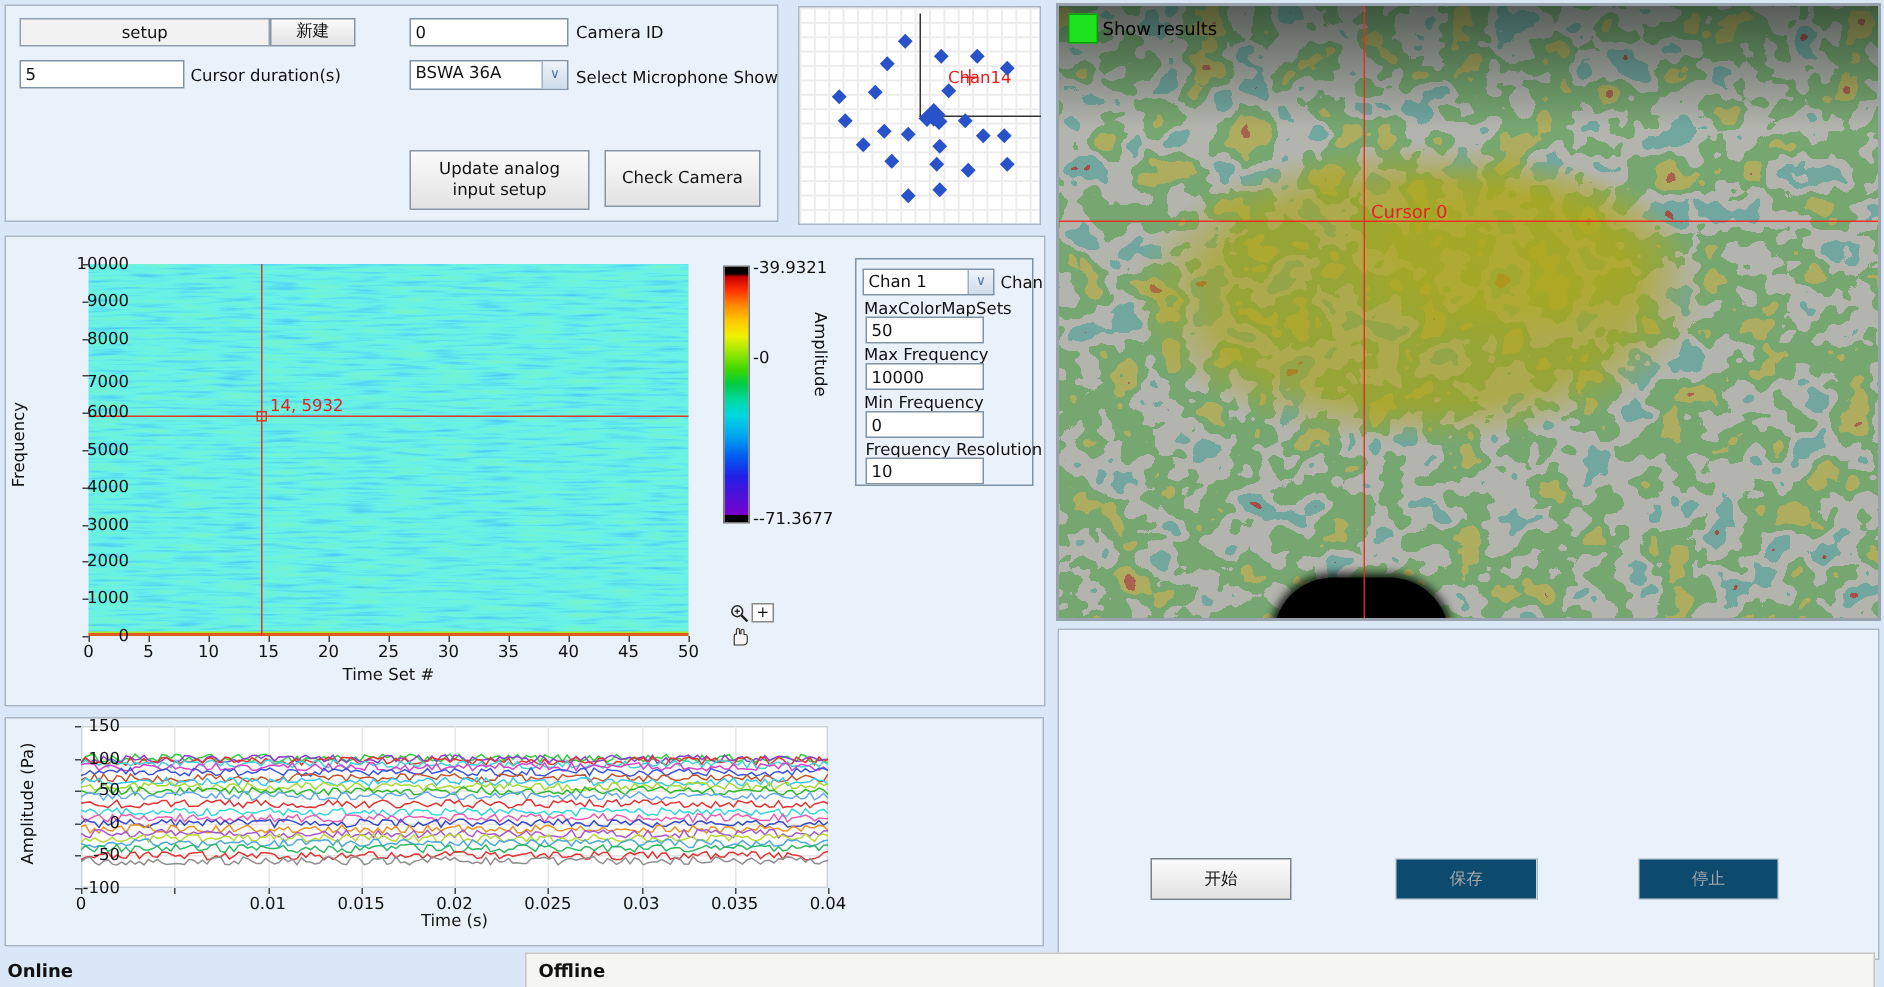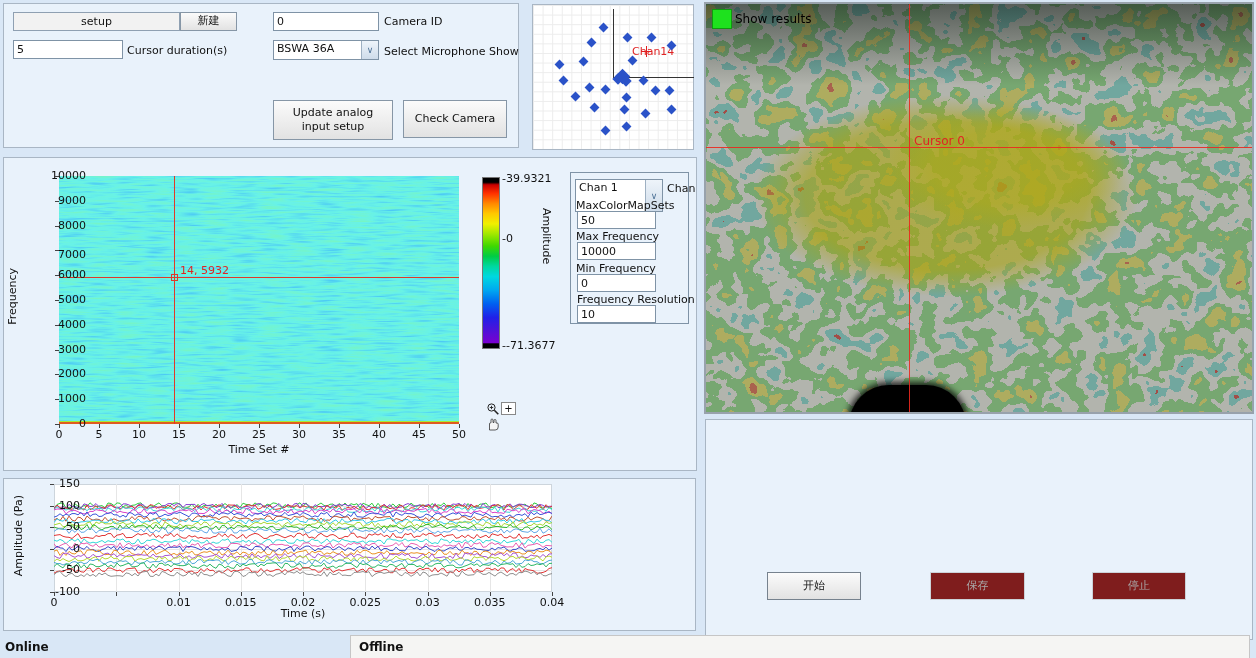--- a/index.html
+++ b/index.html
@@ -14,21 +14,21 @@
   }
   .panel { position:absolute; background:#e9f2fb; border:1px solid #a9b6c4; }
   .abs { position:absolute; }
   .t { position:absolute; white-space:nowrap; }
   .r { text-align:right;margin-left:32px; }
   .c { text-align:center; }
   .b { font-weight:bold; font-size:12px; }
   .field { position:absolute; background:#f2f2f2; border:1px solid #8fa0b2; display:flex; align-items:center; justify-content:center; }
   .inp { position:absolute; background:#fff; border:1px solid #7f93a6; font-family:inherit; font-size:11px; padding:0 3px; color:#111; }
   .btn { position:absolute; background:linear-gradient(#fbfbfb,#e2e2e2); border:1px solid #8696a6; display:flex; align-items:center; justify-content:center; text-align:center; font-size:11px; line-height:1.3; }
-  .btn.dis { background:#7f1d1d; border-color:#ccd2d8; color:#a9a9a9; }
+  .btn.dis { background:#0c4a6e; border-color:#ccd2d8; color:#a9a9a9; }
   .dd { position:absolute; background:#fff; border:1px solid #7f93a6; display:flex; align-items:stretch; }
   .dd .txt { flex:1; padding:1px 3px; overflow:hidden; }
   .dd .chev { width:17px; background:linear-gradient(#eef4fa,#cfdcea); border-left:1px solid #9eb0c2; display:flex; align-items:center; justify-content:center; color:#4a6f94; font-size:9px; }
   .dd .chev::after { content:'∨'; }
   .tick { position:absolute; background:#444; }
   .grid { position:absolute; background:#e6e6e6; }
   .dia { position:absolute; width:7px; height:7px; background:#2a52c8; transform:rotate(45deg); }
   .vl { position:absolute; writing-mode:vertical-rl; transform:rotate(180deg); white-space:nowrap; }
   .vr { position:absolute; writing-mode:vertical-rl; white-space:nowrap; }
   .red { color:#e02424; }
@@ -113,21 +113,21 @@
   <line x1="8.3" y1="8.3" x2="12.3" y2="12.3" stroke="#222" stroke-width="1.6"></line>
   <line x1="3.8" y1="5.5" x2="7.2" y2="5.5" stroke="#222" stroke-width="0.9"></line>
   <line x1="5.5" y1="3.8" x2="5.5" y2="7.2" stroke="#222" stroke-width="0.9"></line>
 </svg>
 <div class="plusbox" style="left:501px;top:402px;width:15px;height:13px;"></div>
 <svg class="abs" style="left:486px;top:417px;" width="14" height="14">
   <path d="M3.5 13 L3.5 7 Q3.5 5.8 4.5 5.8 L5 5.8 L5 3 Q5 2 6 2 Q7 2 7 3 L7 5.5 L8 5.5 L8 3.5 Q8 2.5 9 2.5 Q10 2.5 10 3.5 L10 6 L11 6 Q12.2 6 12.2 7.2 L12.2 10 Q12.2 13 9.2 13 Z" fill="#f5f5f5" stroke="#333" stroke-width="0.8"></path>
 </svg>
 
 <div class="ctrlbox" style="left:570px;top:172px;width:119px;height:152px;"></div>
-<div class="dd" style="left:575px;top:179px;width:88px;height:33px;">
+<div class="dd" style="left:575px;top:179px;width:88px;height:18px;">
   <span class="txt">Chan 1</span>
   <span class="chev"></span>
 </div>
 <span class="t" style="left:667px;top:182px;">Chan</span>
 <span class="t" style="left:576px;top:199px;">MaxColorMapSets</span>
 <input class="inp" style="left: 577px; top: 211px; width: 79px; height: 18px;" value="50">
 <span class="t" style="left:576px;top:230px;">Max Frequency</span>
 <input class="inp" style="left: 577px; top: 242px; width: 79px; height: 18px;" value="10000">
 <span class="t" style="left:576px;top:262px;">Min Frequency</span>
 <input class="inp" style="left: 577px; top: 274px; width: 79px; height: 18px;" value="0">

